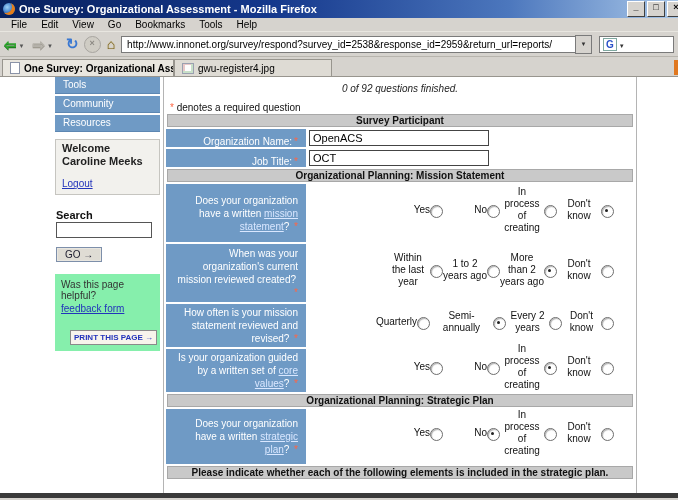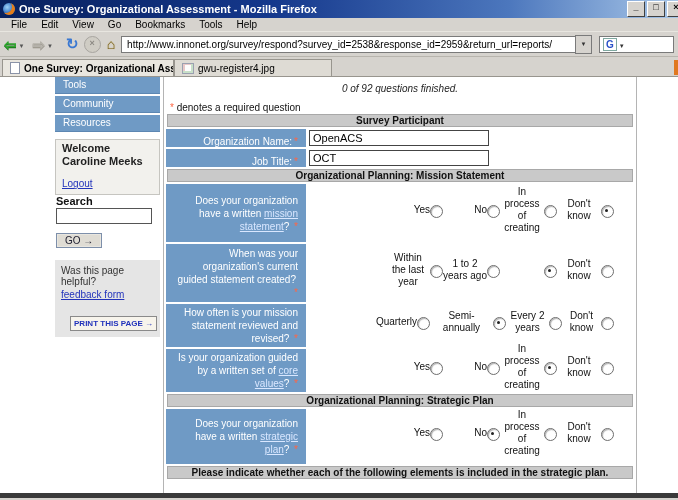--- a/index.html
+++ b/index.html
@@ -61,26 +61,26 @@
   .gap-mid{width:3px;}
   .content{width:474px;border-left:1px solid #b4b4b4;border-right:1px solid #b4b4b4;padding:0 2px;box-sizing:border-box;overflow:hidden;}
   .gap-right{flex:1;}
 
   
   .nav-btn{height:16px;line-height:16px;background:#6f9ac5;color:#fff;font-size:10px;padding-left:8px;
     margin-bottom:2px;border-bottom:1px solid #5d87b2;}
   .welcome-box{margin-top:7px;background:#f2f1ed;border:1px solid #c6c5c0;padding:2px 6px 5px;}
   .welcome-line{font-weight:bold;font-size:11px;line-height:1.2;color:#222;}
   .logout-link{font-size:10px;color:#2233bb;text-decoration:underline;display:inline-block;margin-top:10px;}
-  .search-box{padding-left:1px;}
+  .search-box{margin-top:14px;padding-left:1px;}
   .search-label{font-weight:bold;font-size:11px;color:#111;}
   .search-input{width:90px;height:14px;border:1px solid #555;font-size:10px;margin-top:1px;padding:0 2px;font-family:inherit;}
   .go-btn{margin-top:9px;display:inline-block;background:#dfdcd4;border:1px solid #7d8faa;box-shadow:0 0 0 1px #e8e6e0 inset;
     font-size:10px;color:#223;padding:1px 8px;}
-  .yellow-box{margin-top:12px;background:#e5e5e5;padding:5px 6px 6px;font-size:10px;color:#333;}
+  .yellow-box{margin-top:12px;background:#86efac;padding:5px 6px 6px;font-size:10px;color:#333;}
   .feedback-link{color:#2233bb;text-decoration:underline;display:inline-block;margin-top:2px;}
   .print-btn{display:block;margin:16px -3px 0 auto;background:#f7f4ec;border:1px solid #8a8a8a;color:#2233bb;
     font-size:8px;font-weight:bold;padding:2px 3px;width:max-content;}
 
   
   .progress{font-size:10px;font-style:italic;text-align:center;margin-top:6px;height:12px;color:#222;}
   .req-note{margin:7px 0 0 2px;font-size:10px;height:10px;color:#111;}
   .sec-header{height:13px;background:#c9c9c9;border:1px solid #a8a8a8;font-size:10px;font-weight:bold;
     text-align:center;line-height:12px;box-sizing:border-box;margin:2px 1px 0;color:#111;}
   .intro{margin:4px 0 0 2px;font-size:10px;height:10px;color:#111;}
@@ -240,32 +240,33 @@
             </div>
           <div class="opt">
               <div class="olabel">Don't know</div>
               <span class="radio checked"></span>
             </div>
         </div>
       </div>
 
       <div class="qrow h58">
         <div class="qcell">
-          <div class="qtext"><span>When was your organization's current guided statement created?</span><span class="req"> *</span></div>
+          <div class="qtext"><span>When was your organization's current mission reviewed created?</span><span class="req"> *</span></div>
         </div>
         <div class="opts">
           <div class="opt">
               <div class="olabel">Within the last year</div>
               <span class="radio"></span>
             </div>
           <div class="opt">
               <div class="olabel">1 to 2 years ago</div>
               <span class="radio"></span>
             </div>
           <div class="opt">
+              <div class="olabel">More than 2 years ago</div>
               <span class="radio checked"></span>
             </div>
           <div class="opt">
               <div class="olabel">Don't know</div>
               <span class="radio"></span>
             </div>
         </div>
       </div>
 
       <div class="qrow h43">

